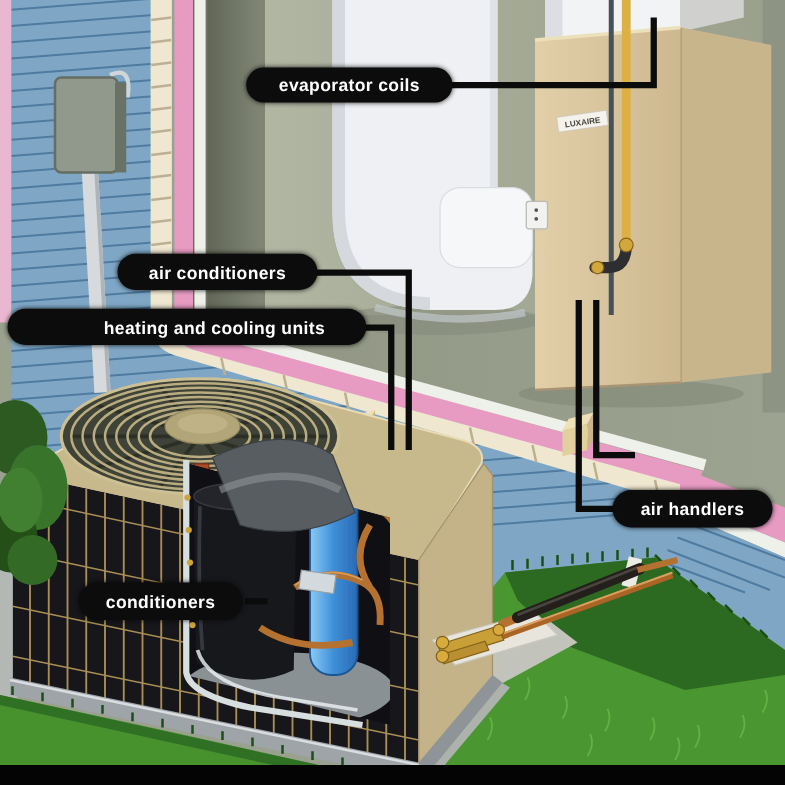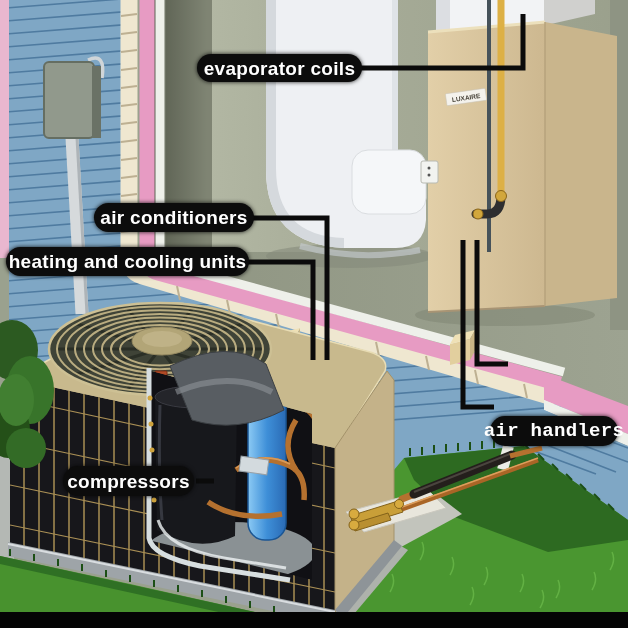--- a/index.html
+++ b/index.html
@@ -1,20 +1,20 @@
 <!DOCTYPE html>
 <html><head>
 <meta charset="utf-8">
 <style>
   html,body{margin:0;padding:0;background:#222;}
   #stage{position:relative;width:628px;height:628px;overflow:hidden;background:#9aa18e;
          font-family:"Liberation Sans",sans-serif;}
   #scene{position:absolute;left:0;top:0;}
   .pill{position:absolute;display:flex;align-items:center;justify-content:center;
-        background:#0c0c0c;color:#fff;font-weight:bold;font-size:19px;line-height:1;
+        background:#0c0c0c;color:#fff;font-weight:bold;font-size:14px;line-height:1;
         letter-spacing:.3px;border-radius:16px;white-space:nowrap;
         box-shadow:0 0 4px rgba(5,5,5,.9);z-index:30;}
   .letterbox{position:absolute;left:0;width:628px;background:#040404;z-index:40;}
 </style>
 </head>
 <body>
 
 <div id="stage">
 
 <svg id="scene" width="628" height="628" viewBox="0 0 628 628">
@@ -242,18 +242,18 @@
     <path d="M205,218 L327,218 L327,360"></path>
     <path d="M244,262 L313,262 L313,360"></path>
     <path d="M196,481 L214,481"></path>
     <path d="M508,364 L477,364 L477,240"></path>
     <path d="M494,407 L463,407 L463,240"></path>
   </g>
 </svg>
 
 <div class="pill" style="left:197px;top:54px;width:165px;height:28px;">evaporator coils</div>
 <div class="pill" style="left:48px;top:203px;width:160px;height:29px;margin-left:46px;">air conditioners</div>
-<div class="pill" style="left:6px;top:247px;width:243px;height:29px;">heating and cooling units</div>
-<div class="pill" style="left:63px;top:466px;width:131px;height:30px;">compressors</div>
-<div class="pill" style="left:490px;top:416px;width:128px;height:30px;font-family:Liberation Mono, monospace;">air handlers</div>
+<div class="pill" style="left:6px;top:247px;width:243px;height:29px;padding-left:44px;">heating and cooling units</div>
+<div class="pill" style="left:63px;top:466px;width:131px;height:30px;">conditioners</div>
+<div class="pill" style="left:490px;top:392px;width:128px;height:30px;">air handlers</div>
 
 <div class="letterbox" style="top:612px;height:16px;"></div>
 </div>
 
 </body></html>

